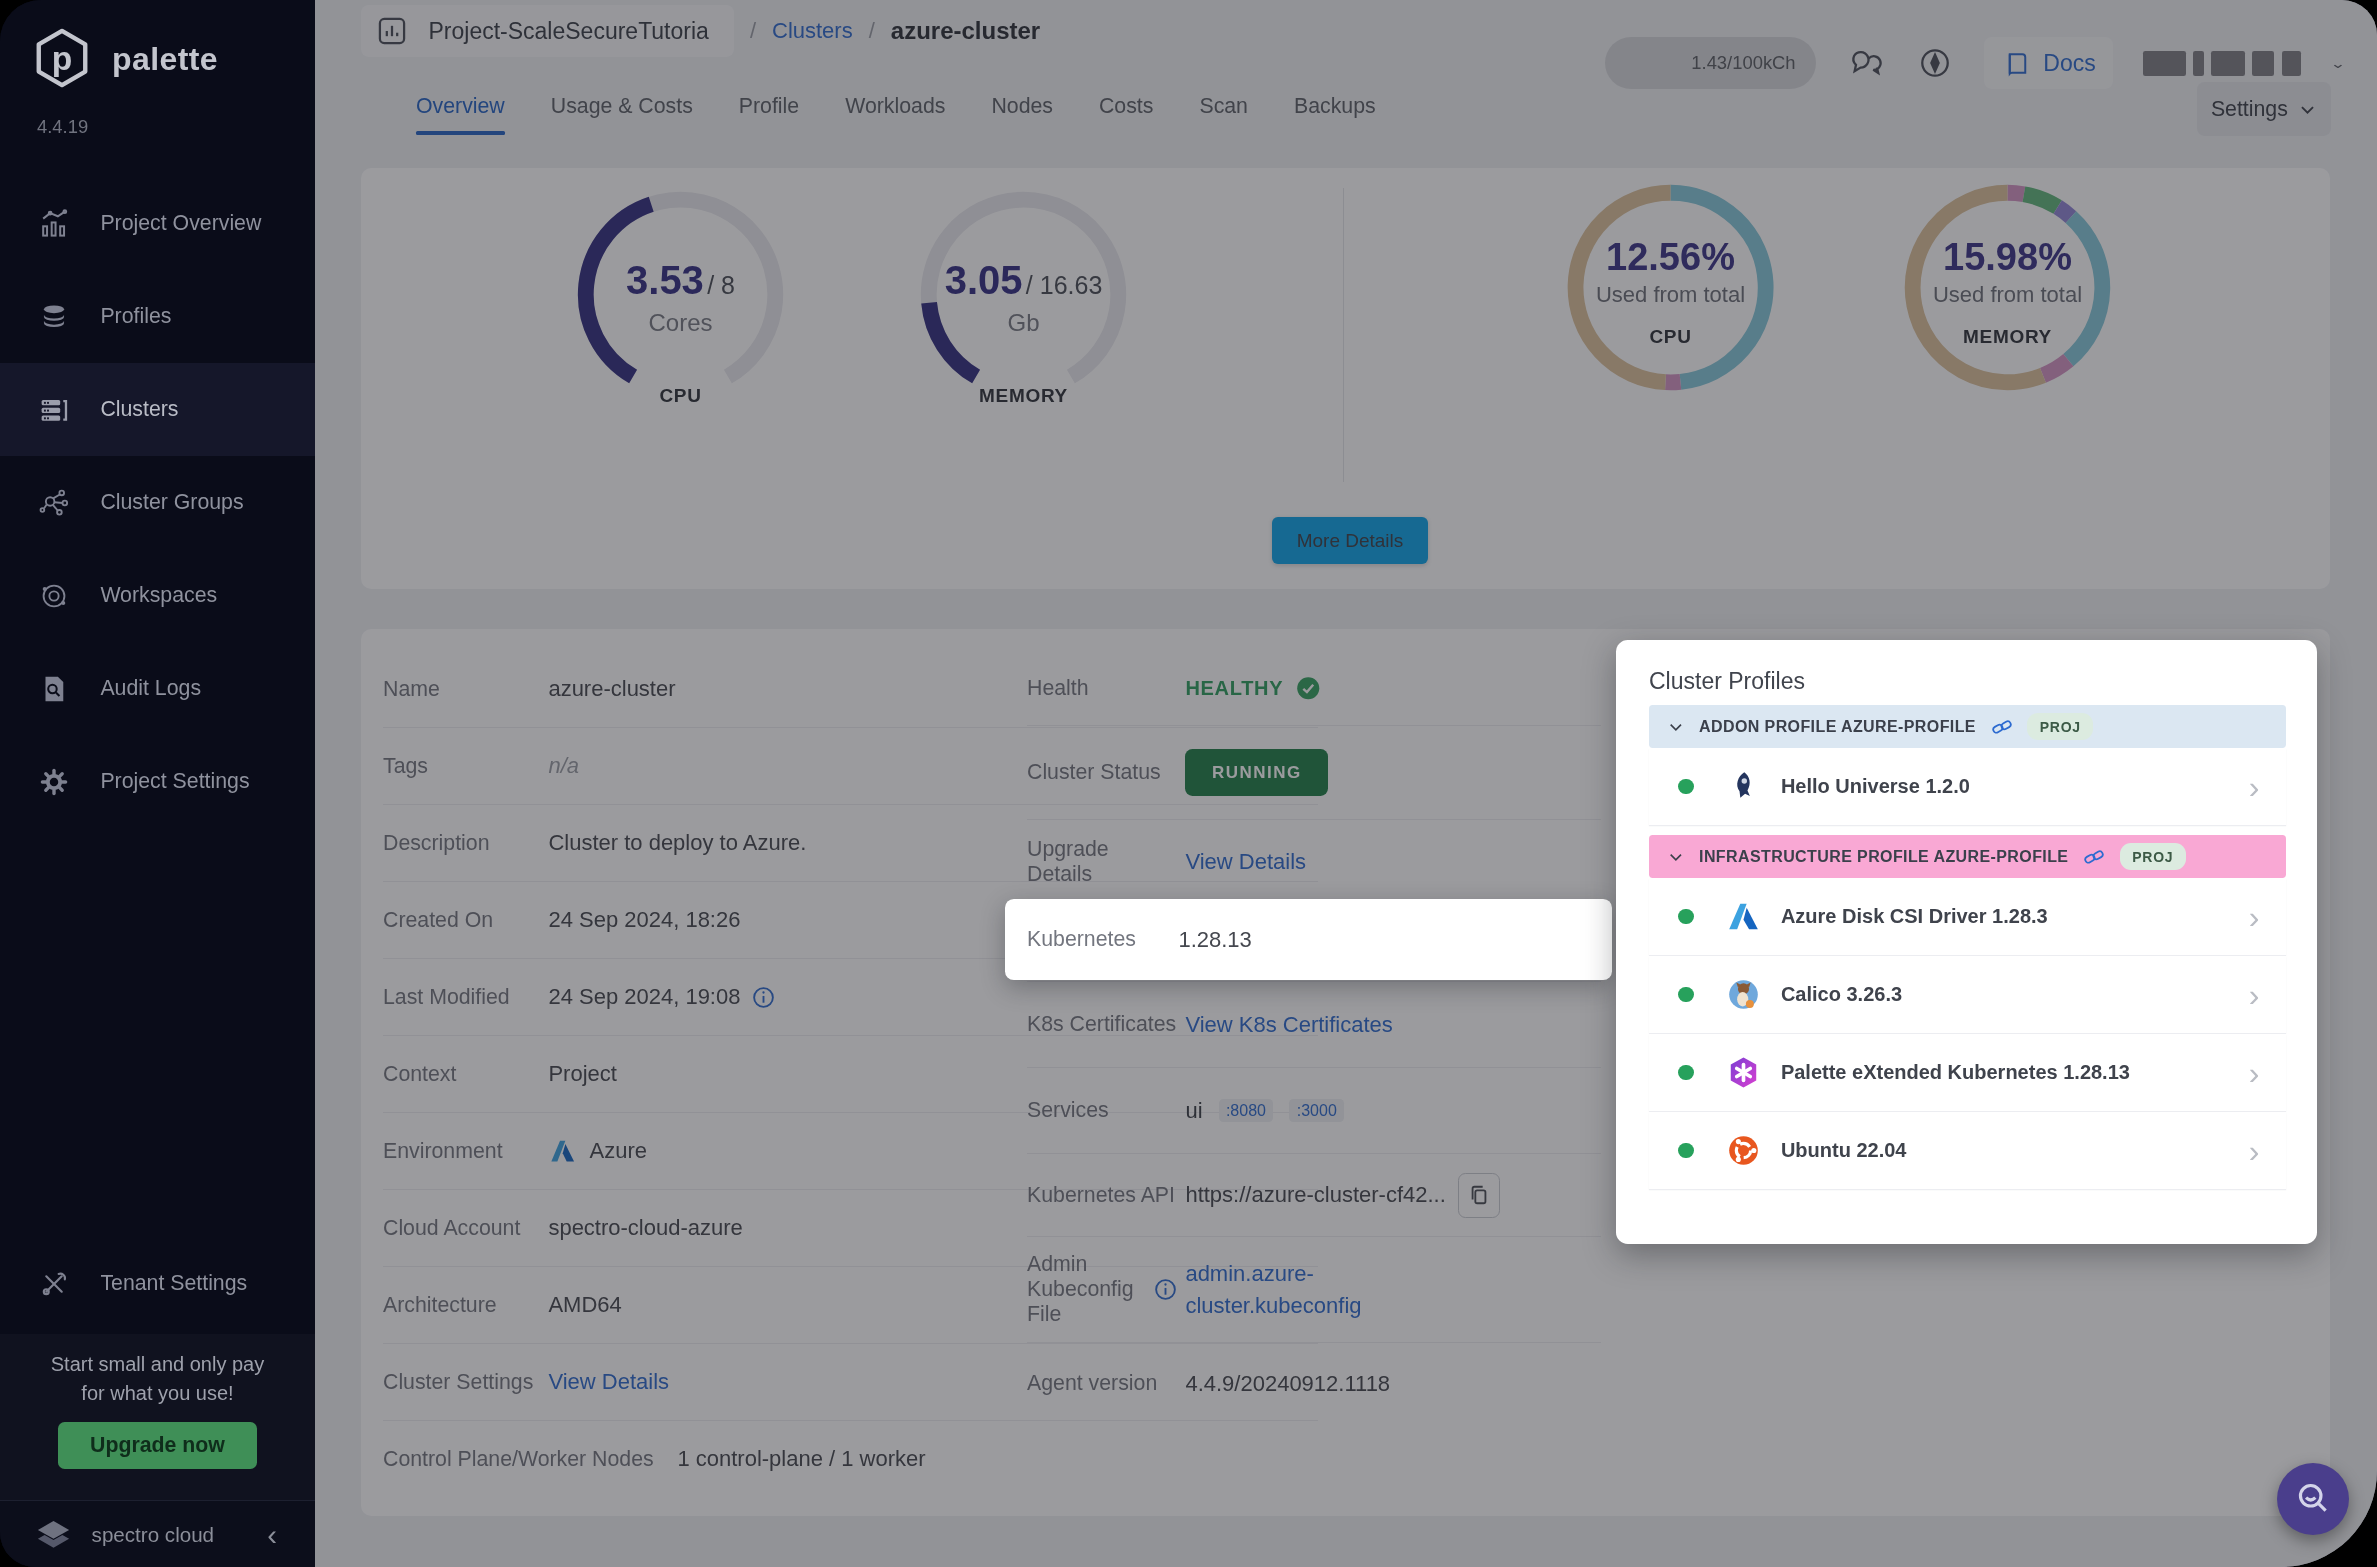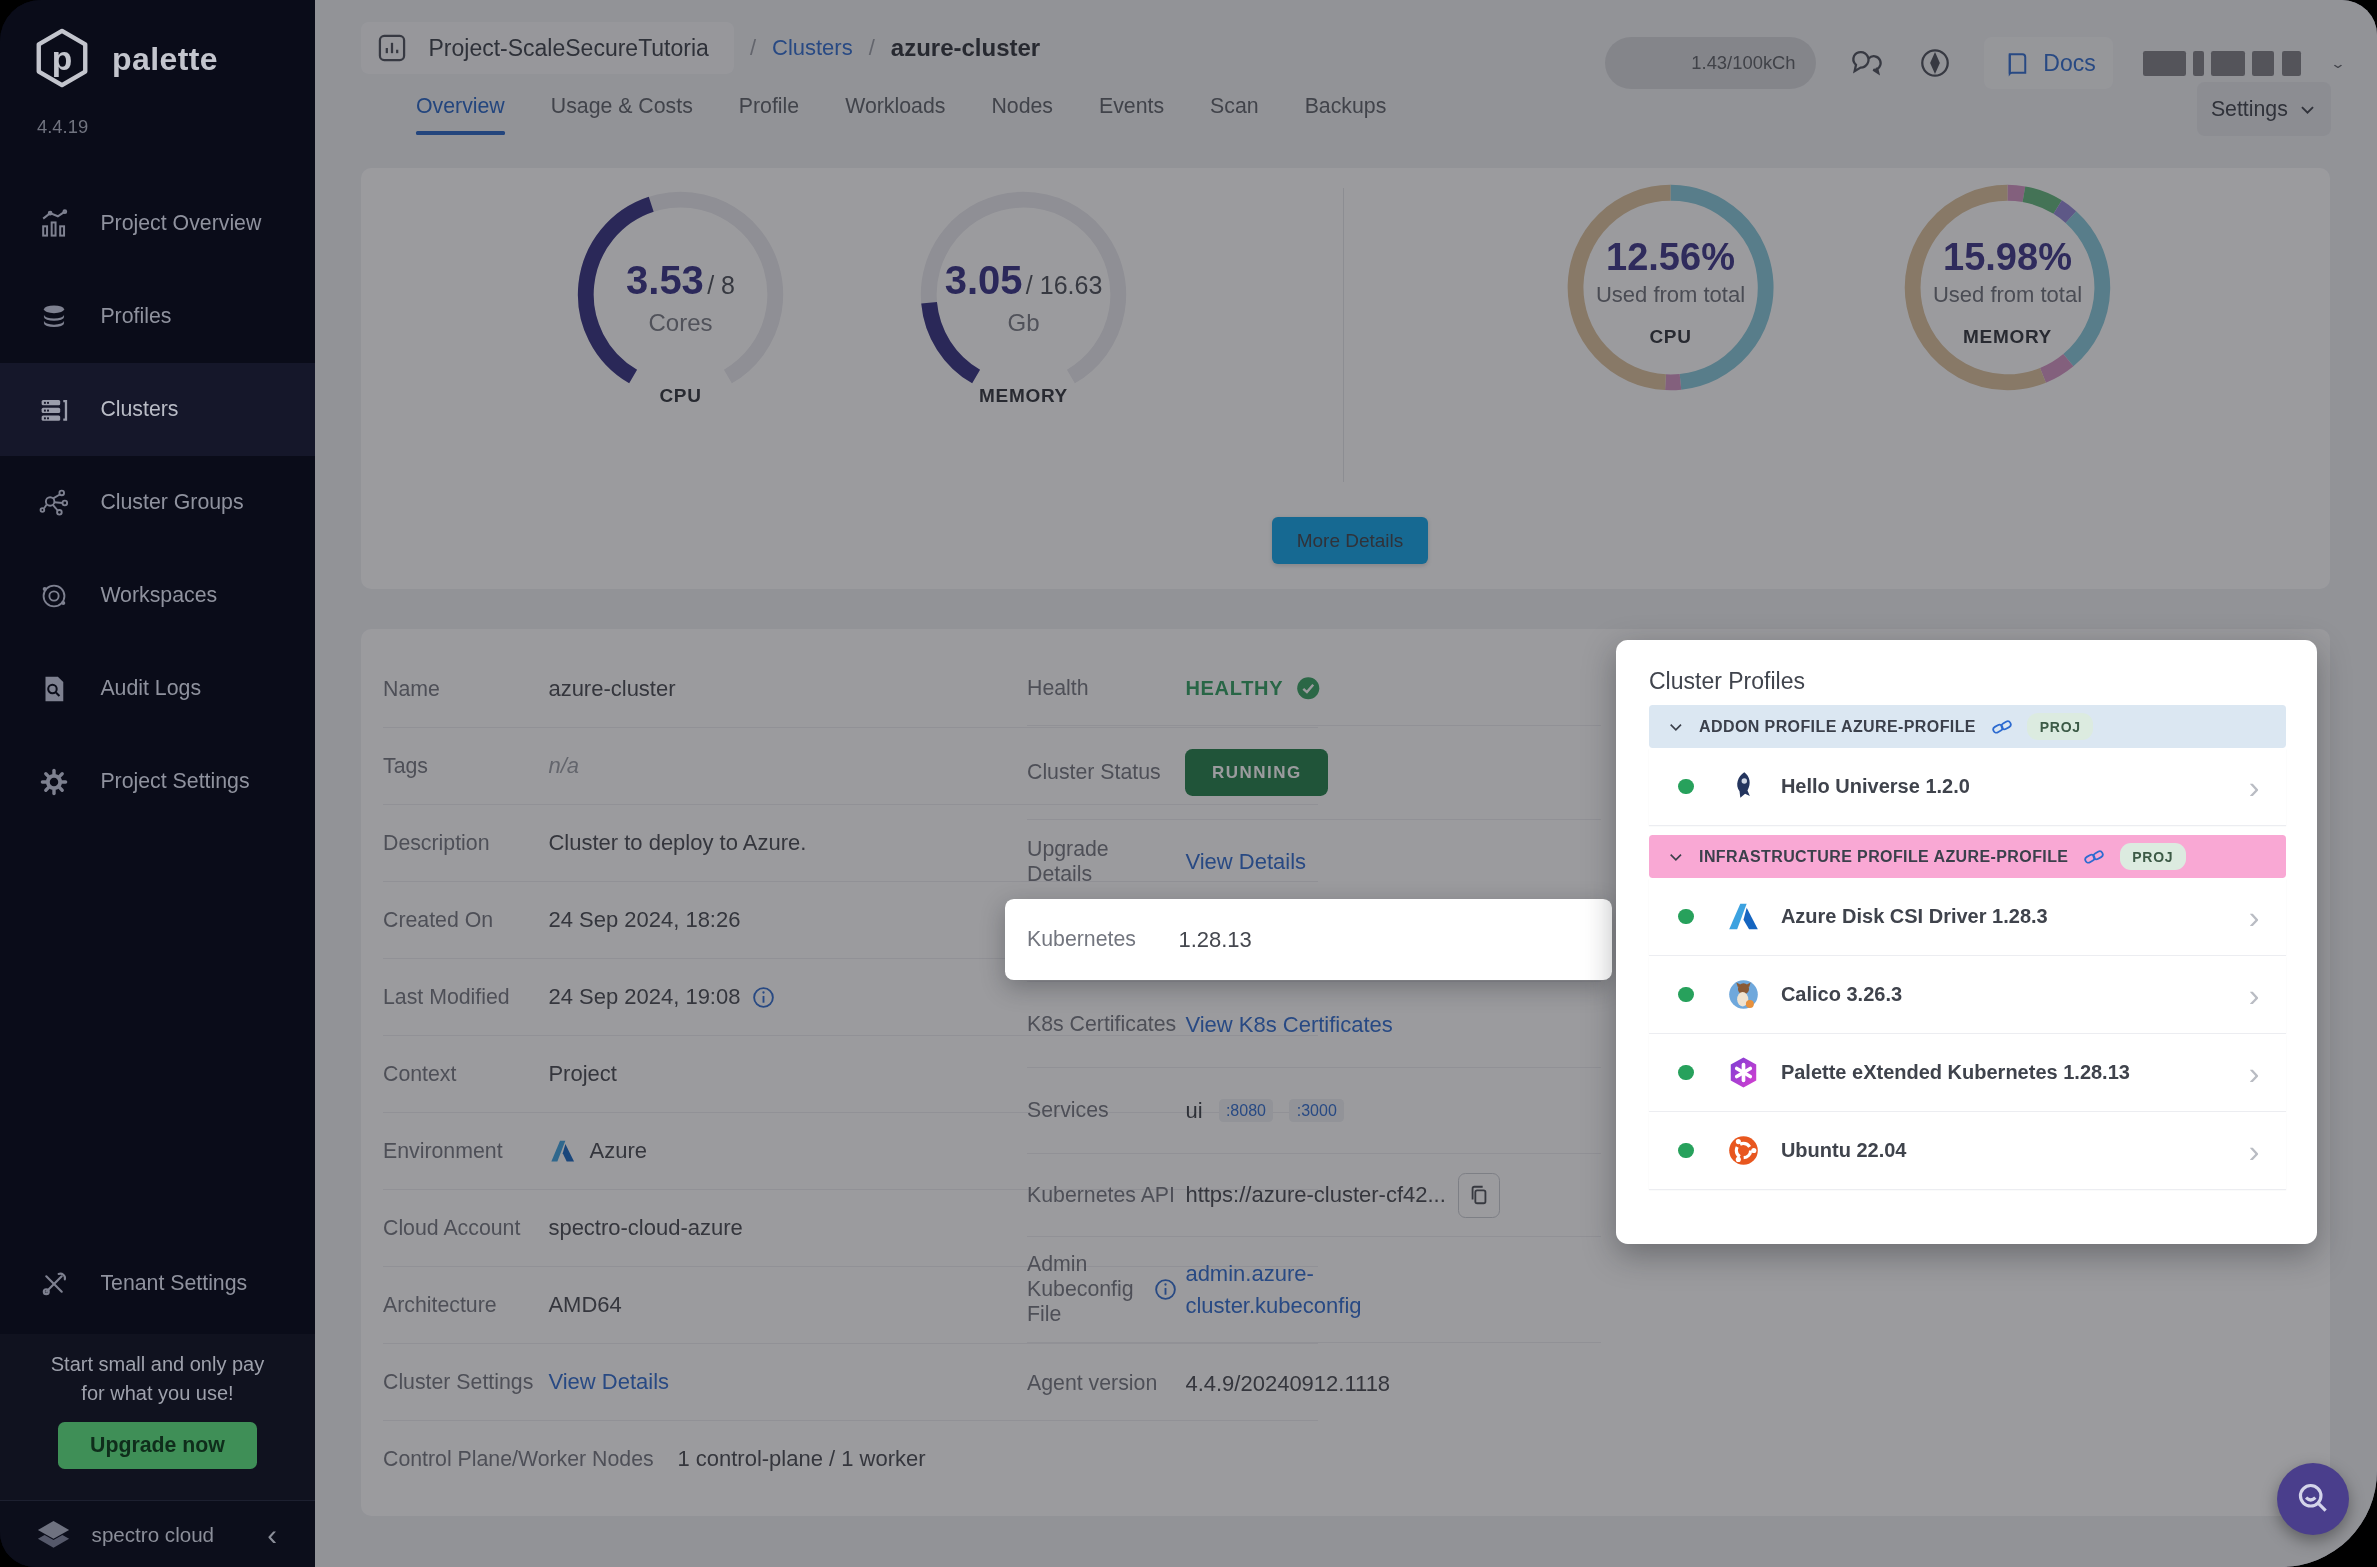--- a/index.html
+++ b/index.html
@@ -26,21 +26,21 @@
   .side-footer{position:absolute;left:0;top:1500px;width:315px;height:68px;background:#0c0e1b;border-top:0.7px solid #1d2030;
     display:flex;align-items:center;}
   .sf-brand{font-size:20.6px;color:#8b8e99;margin-left:13.2px;}
   .sf-collapse{position:absolute;right:38px;font-size:29.4px;color:#8b8e99;cursor:pointer;line-height:1;}
 
   
   .main{position:absolute;left:315px;top:0;width:2062px;height:1568px;background:#eef0f3;}
   .dim{position:absolute;inset:0;background:rgba(33,34,40,.45);z-index:50;}
 
   
-  .crumb-wrap{position:absolute;left:46px;top:22px;height:52px;display:flex;align-items:center;z-index:1;text-align:right;}
+  .crumb-wrap{position:absolute;left:46px;top:5px;height:52px;display:flex;align-items:center;z-index:1;text-align:right;}
   .crumb-box{display:flex;align-items:center;gap:17.7px;background:rgba(255,255,255,.55);border-radius:7.4px;
     height:52px;padding:0 25px 0 11.8px;}
   .crumb-proj{font-size:23px;color:#3a3e47;font-weight:500;}
   .crumb-sep{font-size:22px;color:#9a9da5;margin:0 16px;}
   .crumb-link{font-size:22px;color:#2e6bce;cursor:pointer;}
   .crumb-cur{font-size:24px;color:#2c3038;font-weight:600;}
   .hdr-right{position:absolute;right:31px;top:37px;display:flex;align-items:center;gap:29.4px;z-index:1;}
   .usage-pill{width:191px;height:52px;background:rgba(0,0,0,.10);border-radius:26.5px;display:flex;align-items:center;
     justify-content:flex-end;padding-right:20.6px;font-size:18.4px;color:#5a5d63;}
   .hicon{width:40px;height:40px;cursor:pointer;}
@@ -301,21 +301,21 @@
       </div>
       <span class="chev-small">⌄</span>
     </div>
 
     <div class="tabs">
       <div class="tab active">Overview</div>
       <div class="tab">Usage &amp; Costs</div>
       <div class="tab">Profile</div>
       <div class="tab">Workloads</div>
       <div class="tab">Nodes</div>
-      <div class="tab">Events</div>
+      <div class="tab">Costs</div>
       <div class="tab">Scan</div>
       <div class="tab">Backups</div>
     </div>
 
     <div class="settings-btn">
       <span>Settings</span>
       <svg width="19" height="19" viewBox="0 0 24 24" fill="none" stroke="#3c4049" stroke-width="2.4">
           <polyline points="5 9 12 16 19 9"></polyline>
         </svg>
     </div>

